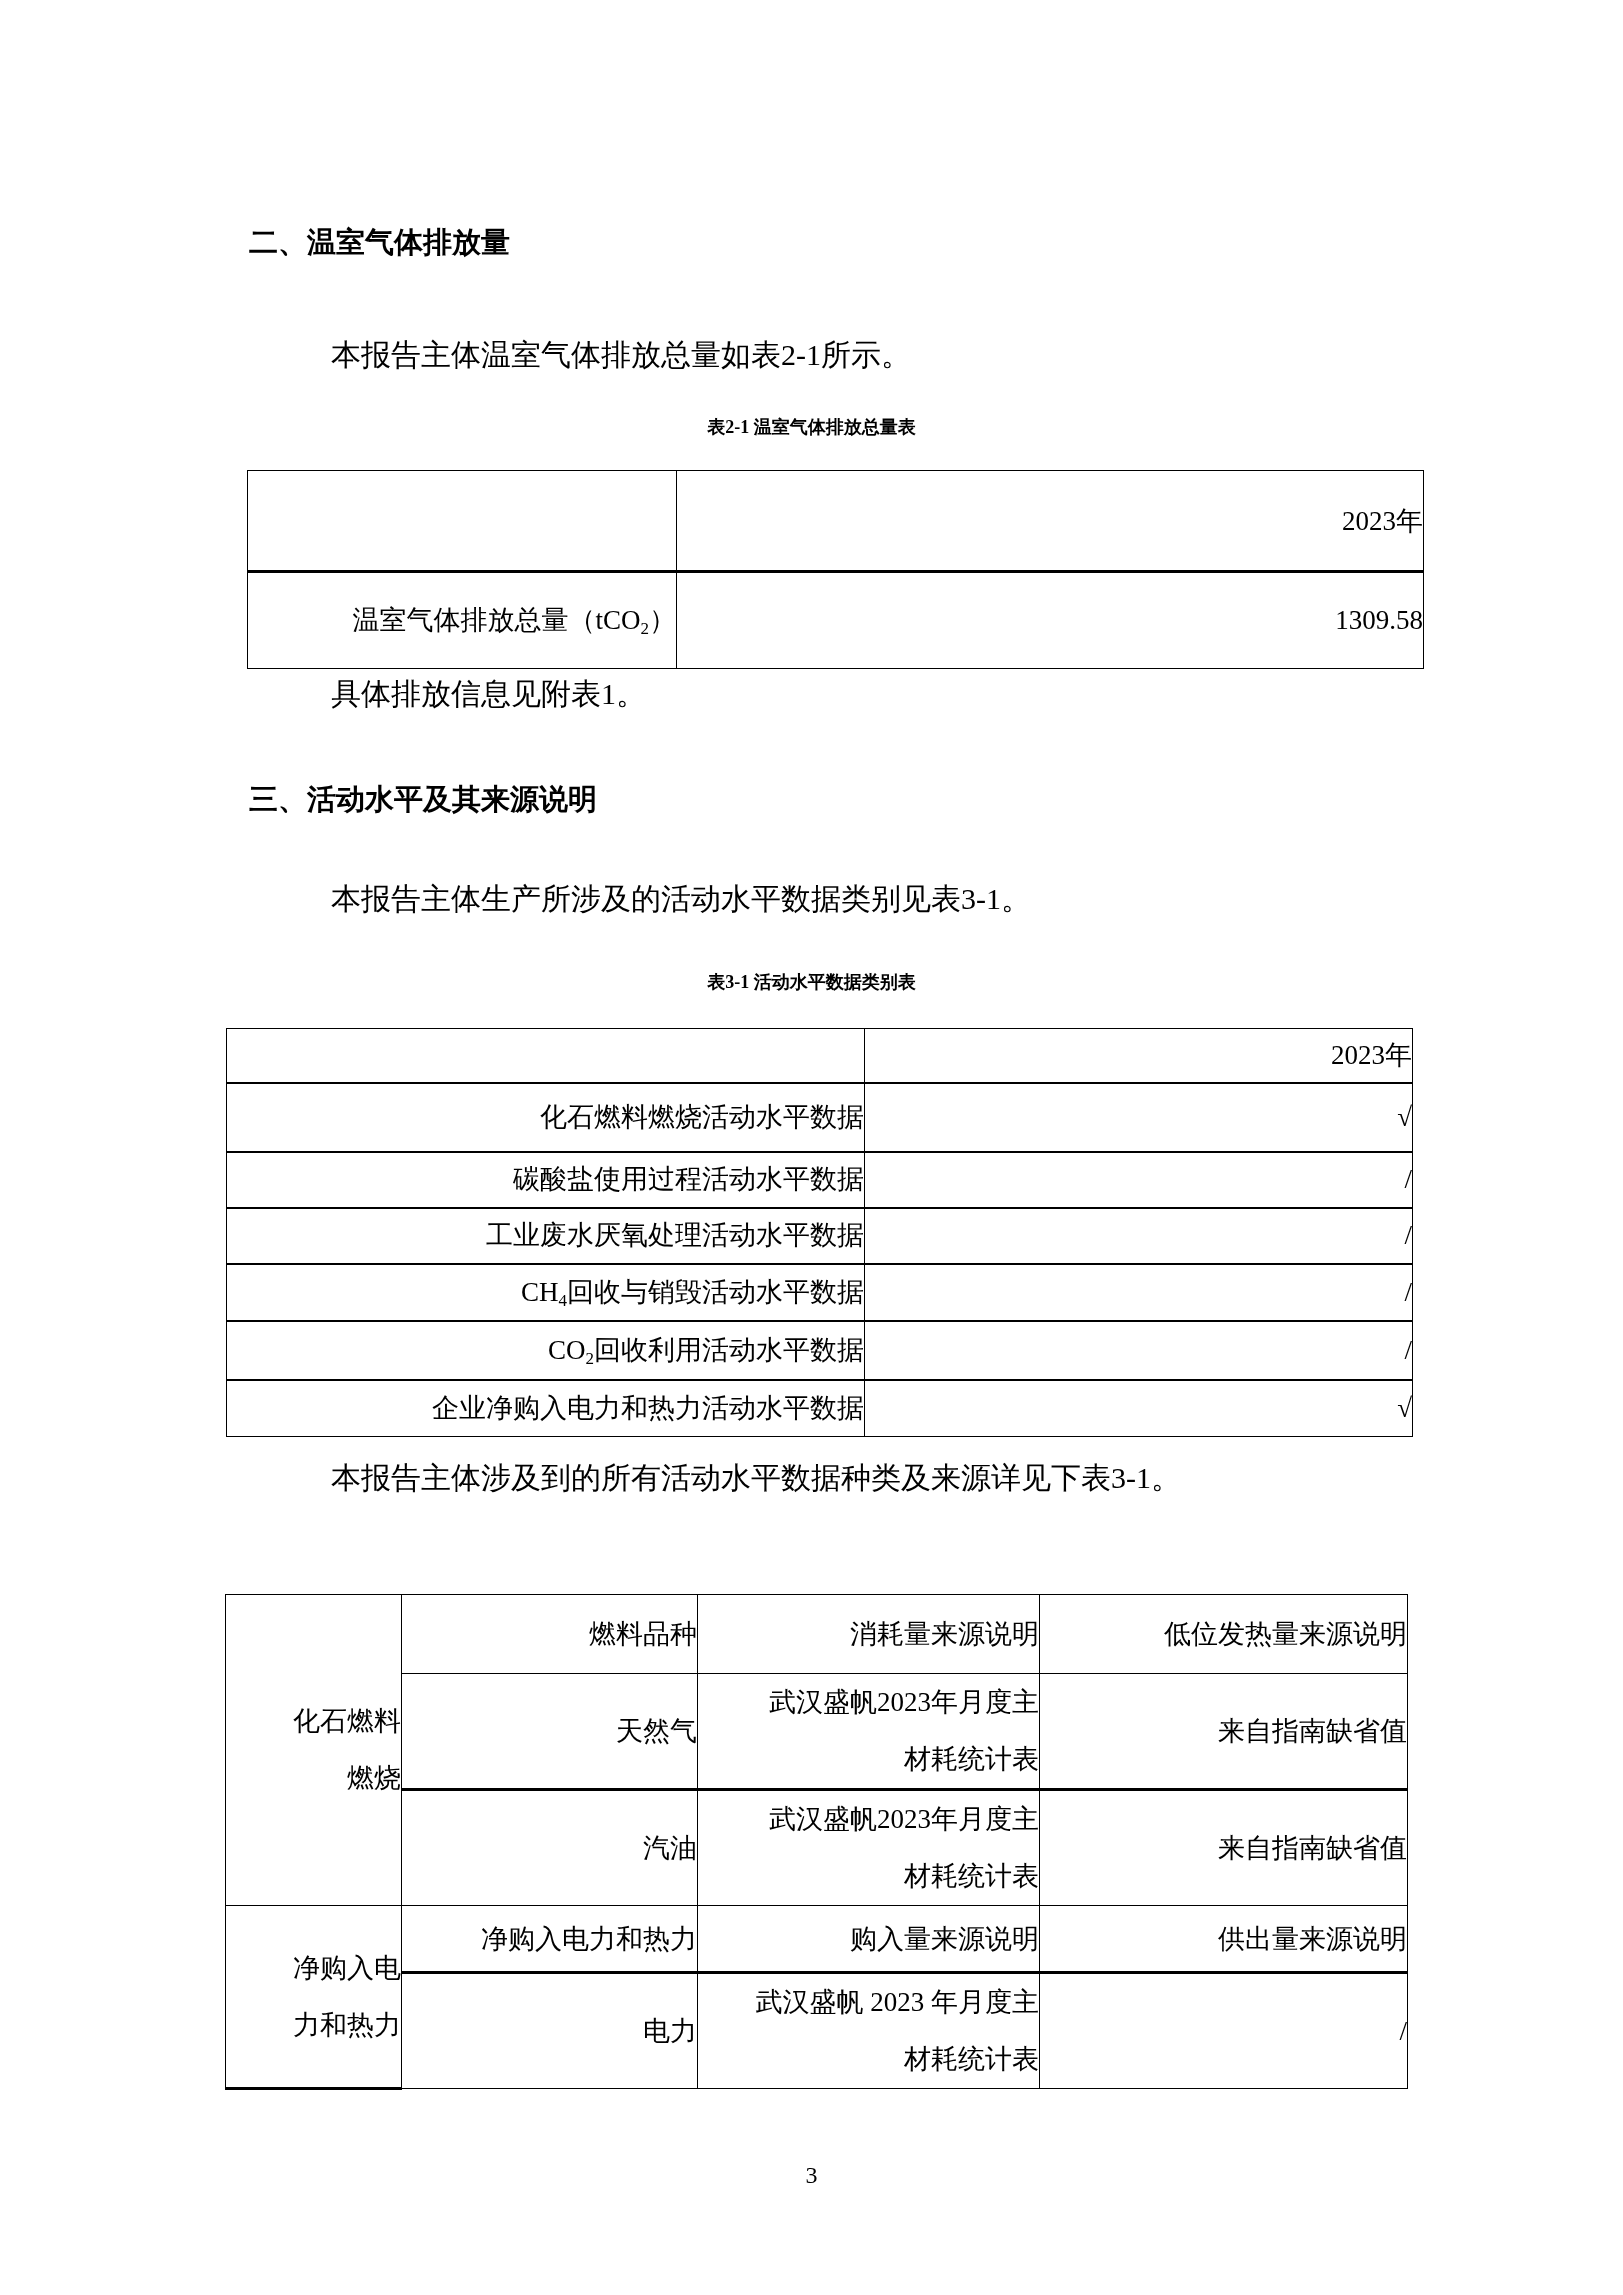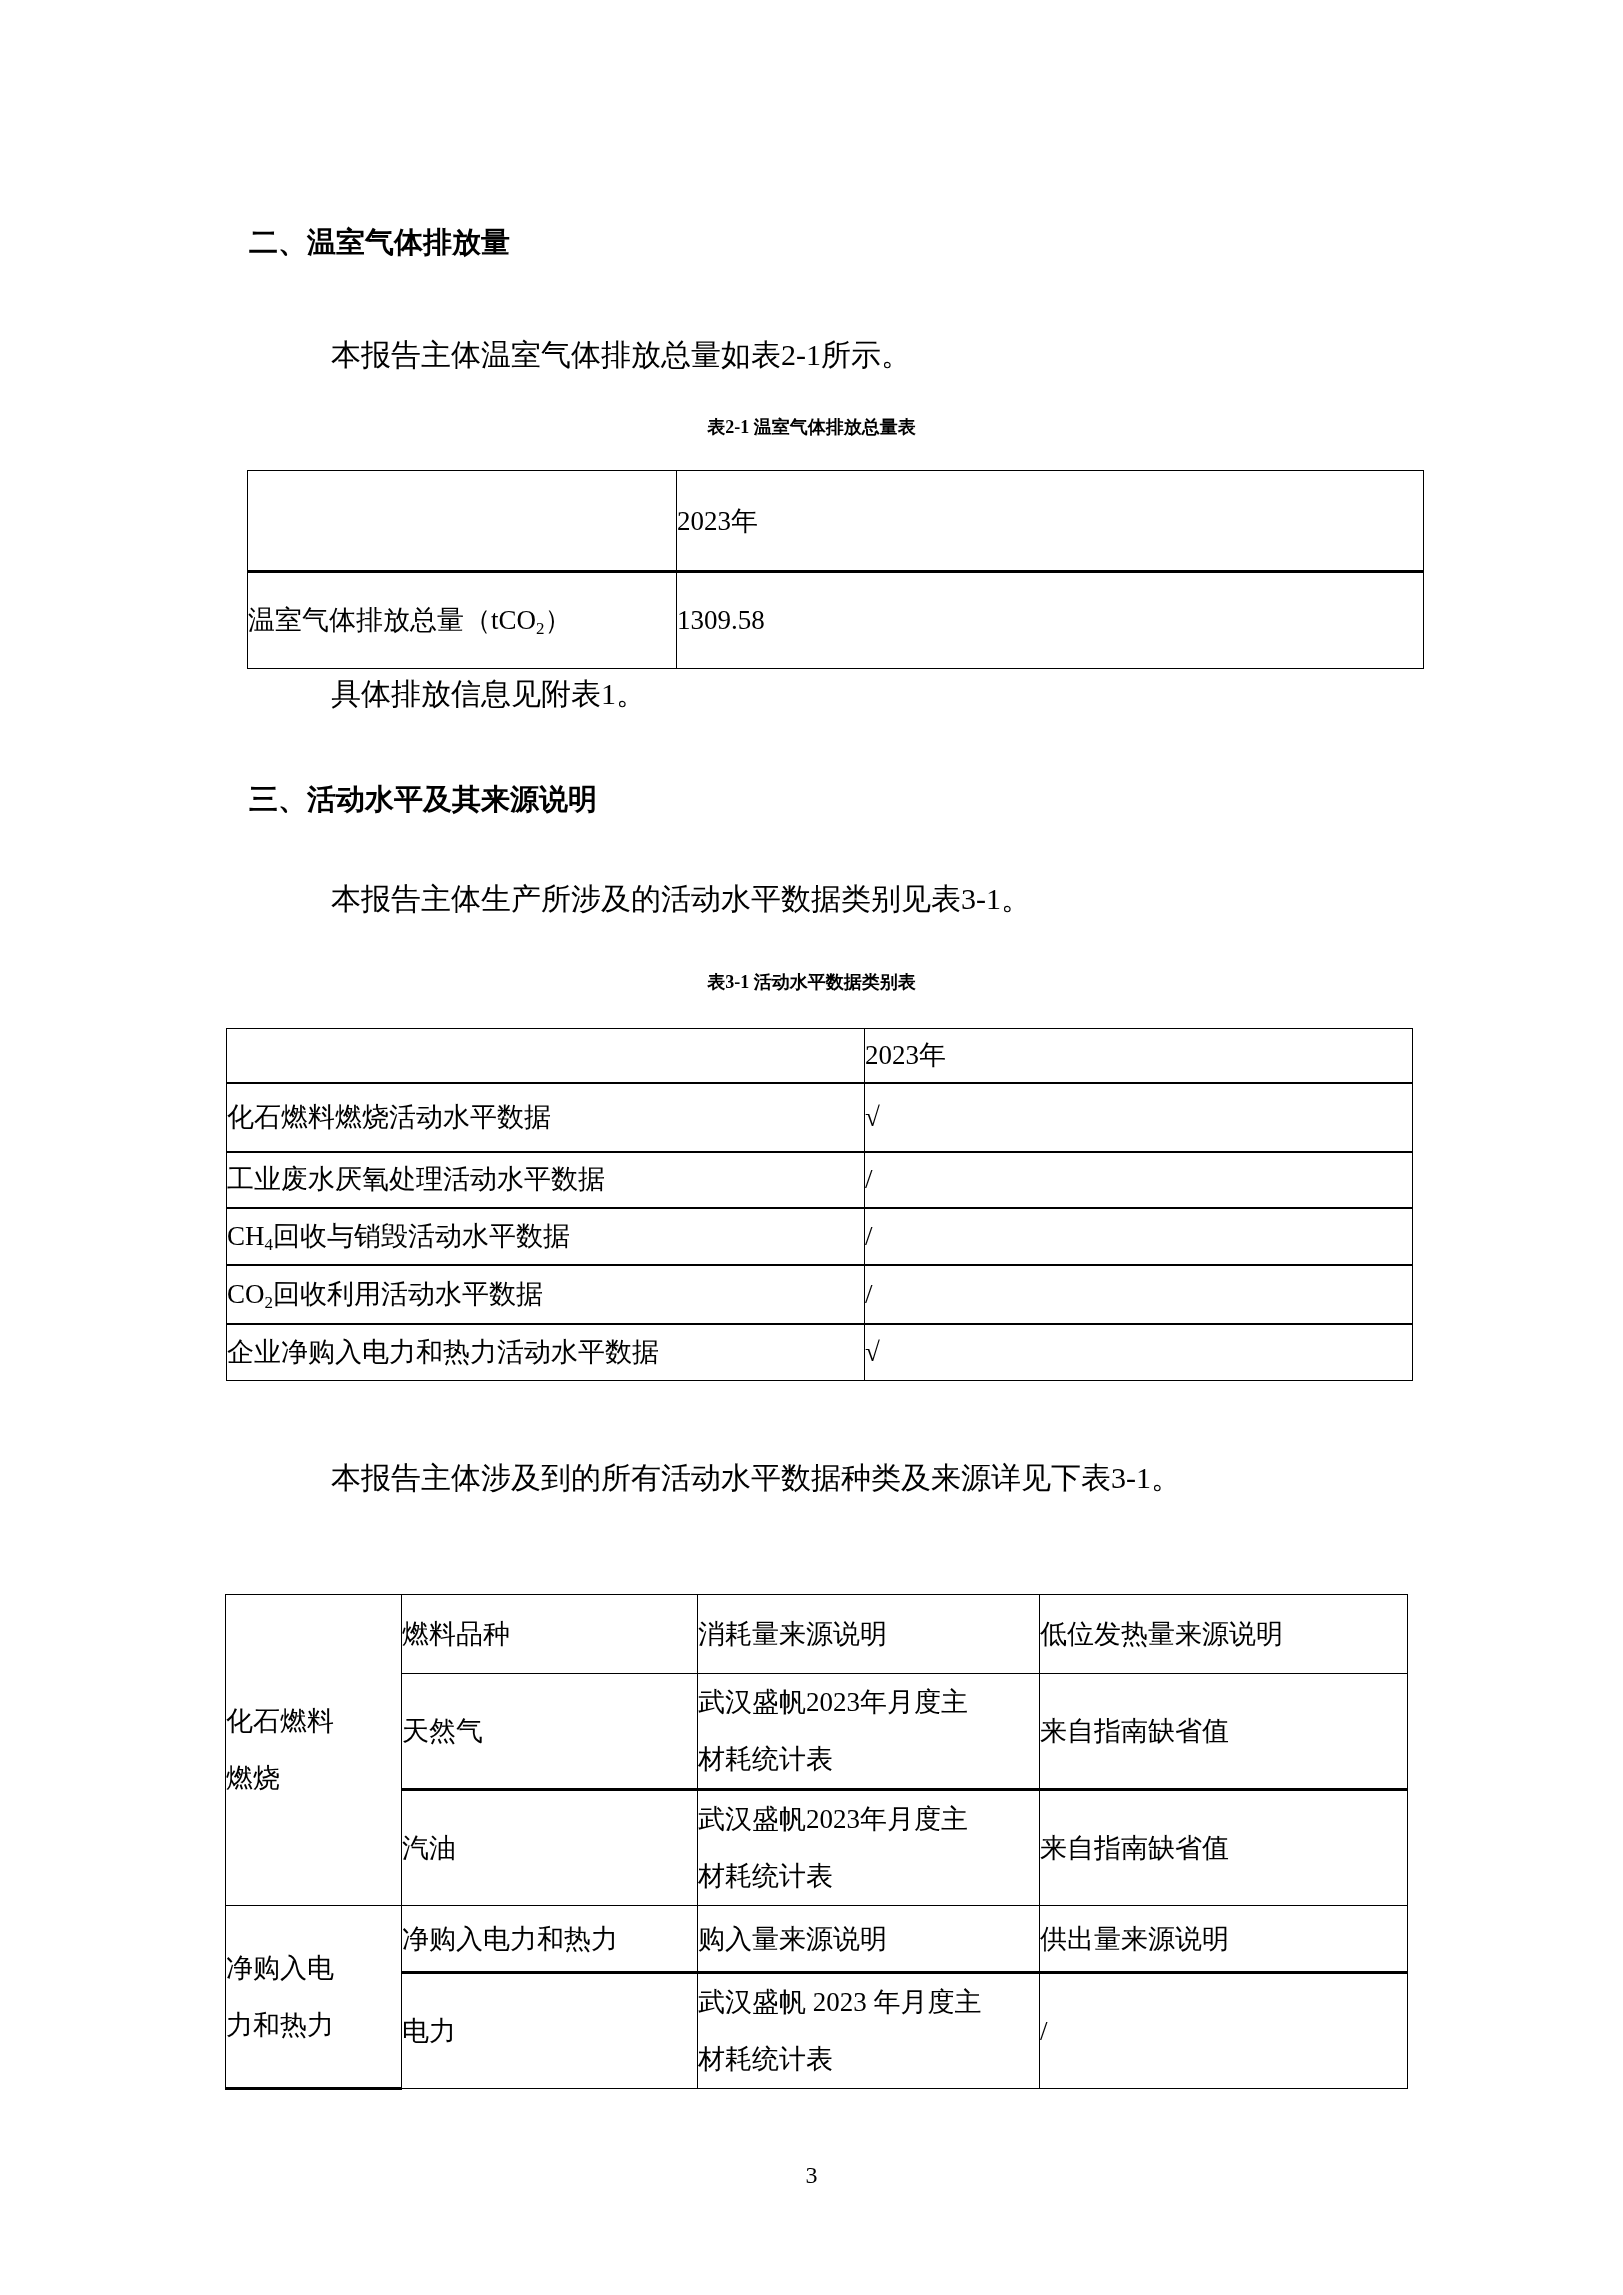--- a/index.html
+++ b/index.html
@@ -37,21 +37,21 @@
   }
   table {
     position: absolute;
     border-collapse: collapse;
     table-layout: fixed;
     font-size: 27px;
   }
   td {
     border: 1.7px solid #000;
     padding: 0;
-    text-align: left;
+    text-align: right;
     vertical-align: middle;
     overflow: hidden;
   }
   
   .t21 { left: 247px; top: 470px; width: 1176px; }
   .t21 tr.hdr td { border-bottom-width: 3.4px; }
   
   .t31 { left: 226px; top: 1028px; width: 1186px; }
   .t31 td { border-bottom-width: 2.5px; }
   .t31 tr:last-child td { border-bottom-width: 1.7px; }
@@ -113,20 +113,24 @@
     <tbody>
         <tr style="height:54px;">
       <td></td>
       <td>2023年</td>
     </tr>
     <tr style="height:69px;">
       <td><span>化石燃料燃烧活动水平数据</span><span class="sb"></span><span></span></td>
       <td>√</td>
     </tr>
     <tr style="height:56px;">
+      <td><span>碳酸盐使用过程活动水平数据</span><span class="sb"></span><span></span></td>
+      <td>/</td>
+    </tr>
+    <tr style="height:56px;">
       <td><span>工业废水厌氧处理活动水平数据</span><span class="sb"></span><span></span></td>
       <td>/</td>
     </tr>
     <tr style="height:57px;">
       <td><span>CH</span><span class="sb">4</span><span>回收与销毁活动水平数据</span></td>
       <td>/</td>
     </tr>
     <tr style="height:59px;">
       <td><span>CO</span><span class="sb">2</span><span>回收利用活动水平数据</span></td>
       <td>/</td>

